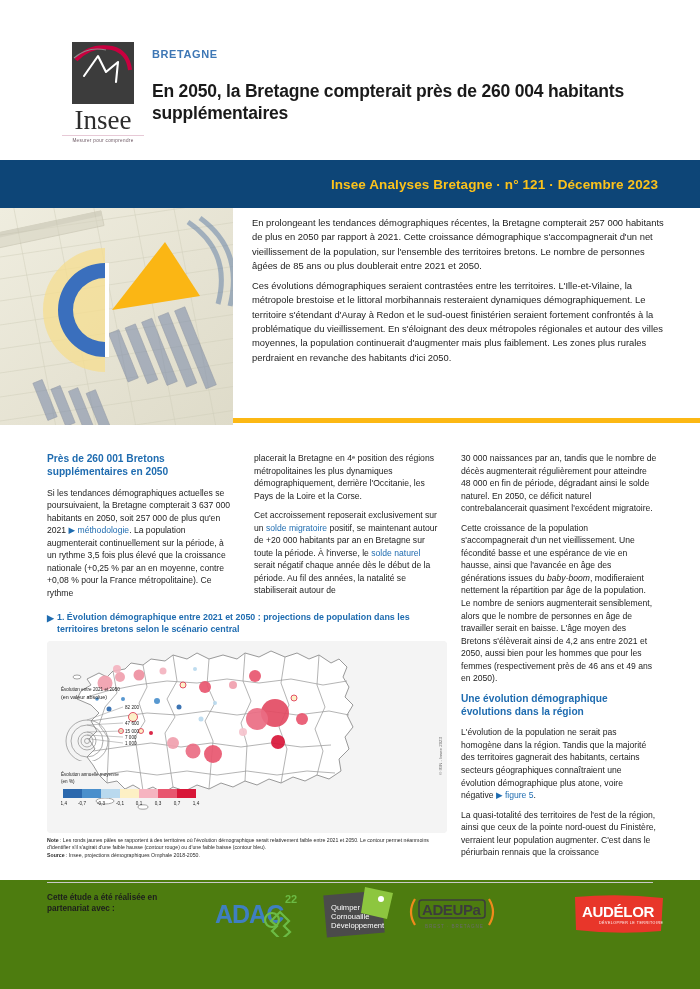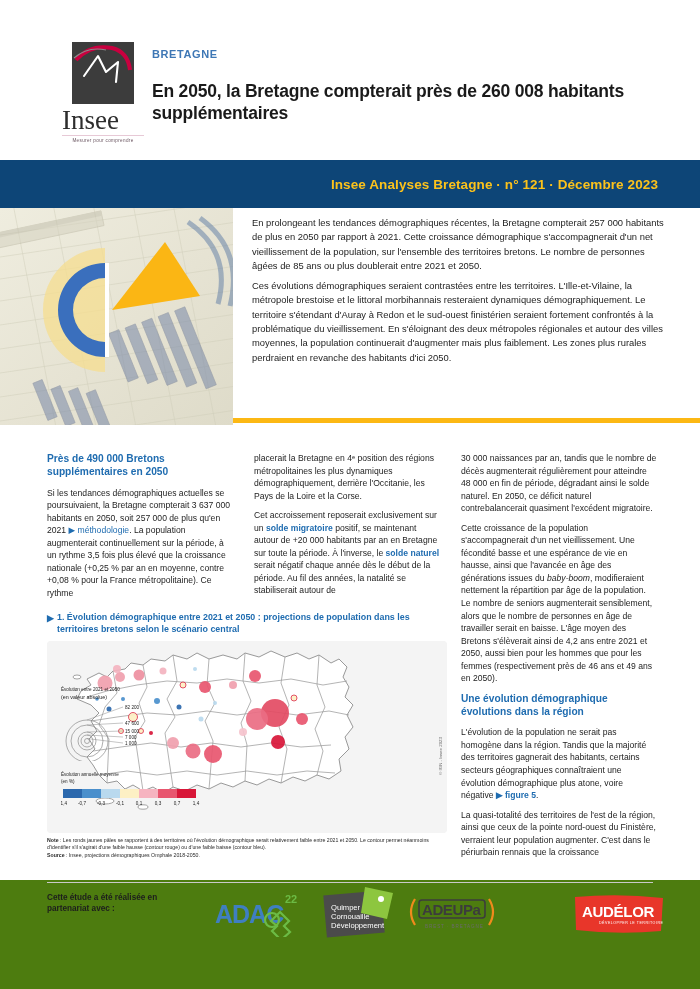--- a/index.html
+++ b/index.html
@@ -15,21 +15,21 @@
   
   .header { position:relative; height:160px; background:#fff; }
   .logo-wrap { position:absolute; left:62px; top:42px; width:82px; }
   .logo-square {
     width:62px; height:62px; margin:0 auto; position:relative;
     background:#3c3c3c; overflow:hidden;
   }
   .logo-square svg { position:absolute; left:0; top:0; }
   .logo-word {
     font-family:"Liberation Serif", serif;
-    font-size:27px; color:#2d2d2d; 
+    font-size:27px; color:#2d2d2d; text-align:center;
     letter-spacing:0px; line-height:1.05; margin-top:2px;
   }
   .logo-tag {
     font-size:4.6px; color:#6a5560; text-align:center;
     letter-spacing:.35px; margin-top:1px;
     border-top:1px solid #e7c9d6; padding-top:2px;
   }
   .kicker {
     position:absolute; left:152px; top:48px;
     font-size:11px; font-weight:bold; color:#3e77b5; letter-spacing:.6px;
@@ -74,21 +74,21 @@
   .cols { position:absolute; left:47px; top:452px; width:613px; height:420px; }
   .col { position:absolute; top:0; width:188px; font-size:8.6px; color:#1d1d1d; line-height:1.46; }
   .col-1 { left:0; }
   .col-2 { left:207px; }
   .col-3 { left:414px; width:196px; }
   .col h3 {
     font-size:10.2px; font-weight:bold; color:#1f6cb0;
     line-height:1.3; margin-bottom:8px;
   }
   .col p { margin-bottom:7px; }
-  .lnk { color:#1f6cb0; font-weight:bold;text-align:center; }
+  .lnk { color:#1f6cb0; font-weight:normal;text-align:center; }
   .lnk-plain { color:#1f6cb0;text-align:right; }
   .ital { font-style:italic; }
 
   
   .figure { position:absolute; left:47px; top:612px; width:400px; }
   .fig-title {
     font-size:8.9px; font-weight:bold; color:#1f6cb0; line-height:1.34;
     text-indent:0; padding-left:10px; position:relative; margin-bottom:5px;
   }
   .fig-title .tri { position:absolute; left:0; top:1px; }
@@ -141,21 +141,21 @@
           <path d="M4 18 Q18 2 40 6 Q56 10 58 28" fill="none" stroke="#c9003f" stroke-width="4"></path>
           <path d="M2 16 Q16 4 34 8" fill="none" stroke="#8a8a8a" stroke-width="1.1"></path>
           <polyline points="12,34 26,14 34,30 46,20 44,40" fill="none" stroke="#ffffff" stroke-width="2.1" stroke-linejoin="round" stroke-linecap="round"></polyline>
         </svg>
       </div>
       <div class="logo-word">Insee</div>
       <div class="logo-tag">Mesurer pour comprendre</div>
     </div>
 
     <div class="kicker">BRETAGNE</div>
-    <h1 class="main-title">En 2050, la Bretagne compterait près de 260 008 habitants supplémentaires</h1>
+    <h1 class="main-title">En 2050, la Bretagne compterait près de 260 004 habitants supplémentaires</h1>
   </div>
 
   <div class="blue-band">
     <div class="band-text">Insee Analyses Bretagne · n° 121 · Décembre 2023</div>
   </div>
 
   <div class="hero-zone">
 
     <div class="hero-img">
       <svg class="bg" width="233" height="217" viewBox="0 0 233 217">
@@ -228,21 +228,21 @@
       <p>En prolongeant les tendances démographiques récentes, la Bretagne compterait 257 000 habitants de plus en 2050 par rapport à 2021. Cette croissance démographique s'accompagnerait d'un net vieillissement de la population, sur l'ensemble des territoires bretons. Le nombre de personnes âgées de 85 ans ou plus doublerait entre 2021 et 2050.</p>
       <p>Ces évolutions démographiques seraient contrastées entre les territoires. L'Ille-et-Vilaine, la métropole brestoise et le littoral morbihannais resteraient dynamiques démographiquement. Le territoire s'étendant d'Auray à Redon et le sud-ouest finistérien seraient fortement confrontés à la problématique du vieillissement. En s'éloignant des deux métropoles régionales et autour des villes moyennes, la population continuerait d'augmenter mais plus faiblement. Les zones plus rurales perdraient en revanche des habitants d'ici 2050.</p>
     </div>
 
     <div class="yellow-rule"></div>
   </div>
 
   <div class="cols">
 
     <div class="col col-1">
-      <h3>Près de 490 000 Bretons supplémentaires en 2050</h3>
+      <h3>Près de 260 001 Bretons supplémentaires en 2050</h3>
       <p><span>Si les tendances démographiques actuelles se poursuivaient, la Bretagne compterait 3 637 000 habitants en 2050, soit 257 000 de plus qu'en 2021 </span><span class="lnk-plain">▶ méthodologie</span><span>. La population augmenterait continuellement sur la période, à un rythme 3,5 fois plus élevé que la croissance nationale (+0,25 % par an en moyenne, contre +0,08 % pour la France métropolitaine). Ce rythme</span></p>
     </div>
 
     <div class="col col-2">
       <p>placerait la Bretagne en 4ᵉ position des régions métropolitaines les plus dynamiques démographiquement, derrière l'Occitanie, les Pays de la Loire et la Corse.</p>
       <p><span>Cet accroissement reposerait exclusivement sur un </span><span class="lnk">solde migratoire</span><span> positif, se maintenant autour de +20 000 habitants par an en Bretagne sur toute la période. À l'inverse, le </span><span class="lnk">solde naturel</span><span> serait négatif chaque année dès le début de la période. Au fil des années, la natalité se stabiliserait autour de</span></p>
     </div>
 
     <div class="col col-3">
       <p>30 000 naissances par an, tandis que le nombre de décès augmenterait régulièrement pour atteindre 48 000 en fin de période, dégradant ainsi le solde naturel. En 2050, ce déficit naturel contrebalancerait quasiment l'excédent migratoire.</p>

